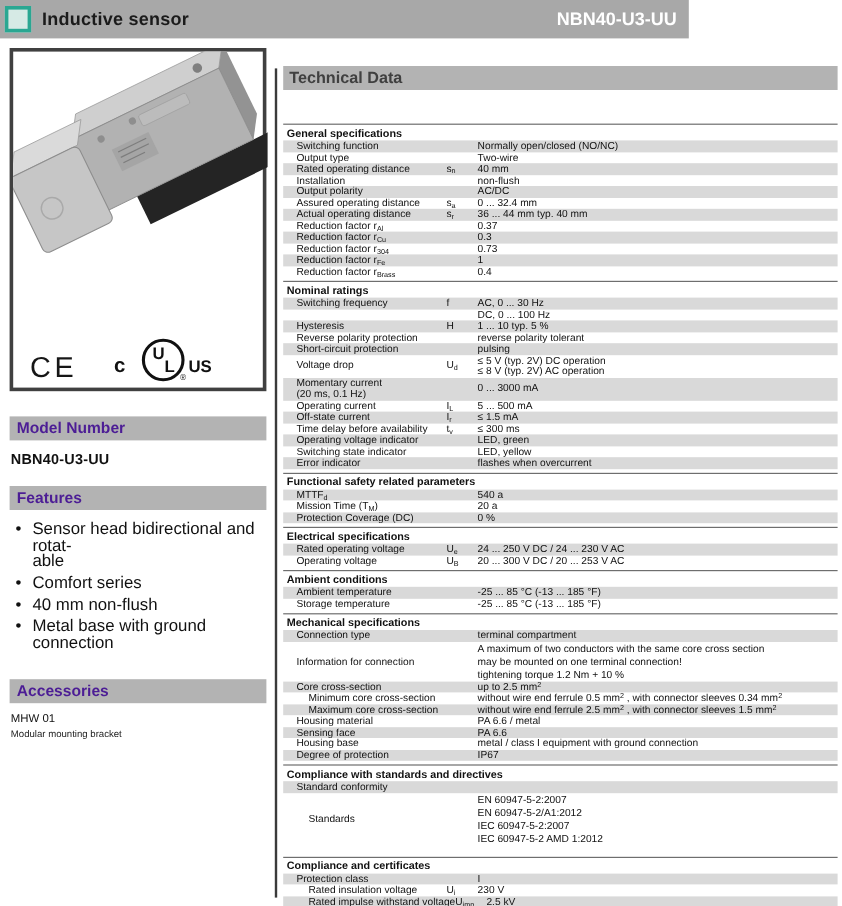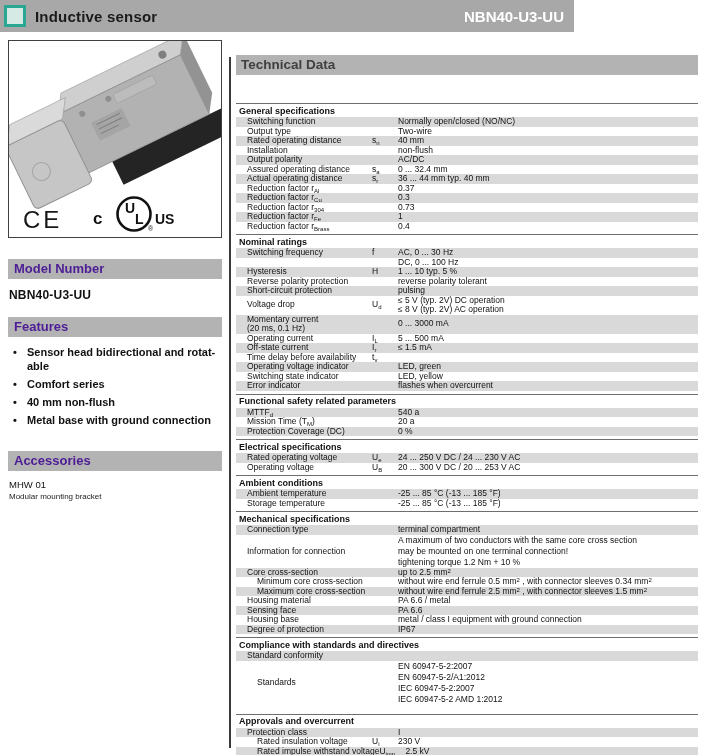--- a/index.html
+++ b/index.html
@@ -13,28 +13,28 @@
     font-family:"Liberation Sans",sans-serif;color:#111;overflow:hidden;
   }
   
   .topbar{position:absolute;top:0;left:0;width:574px;height:32px;background:var(--topgray);
           display:flex;align-items:center}
   .brand{width:22px;height:22px;border:3px solid var(--teal);background:var(--tealfill);margin-left:4px}
   .title{font-size:15px;font-weight:bold;color:#1b1b1b;margin-left:9px;letter-spacing:.2px}
   .code{margin-left:auto;margin-right:10px;font-size:15px;font-weight:bold;color:#fff}
   
   .left{position:absolute;left:8px;top:40px;width:214px}
-  .photo{height:198px;border:1px solid #404040;background:#fff;position:relative}
+  .photo{height:286px;border:3px solid #404040;background:#fff;position:relative}
   .marks{position:absolute;left:14px;bottom:4px;display:flex;align-items:flex-end;gap:24px}
   .bar{background:var(--bargray);font-weight:bold;font-size:13px;padding:2px 0 3px 6px;color:#4c1d95}
   .mn-bar{margin-top:21px}
   .mn-val{font-weight:bold;font-size:12px;margin:9px 0 0 1px;letter-spacing:.2px}
   .ft-bar{margin-top:15px}
   ul.features{list-style:none;margin:9px 0 0 0;padding:0 0 0 2px}
-  ul.features li{position:relative;padding-left:17px;font-weight:bold;font-size:11px;
+  ul.features li{position:relative;padding-left:17px;font-weight:normal;font-size:14px;
                  line-height:13.5px;margin-bottom:4.5px}
   ul.features li::before{content:"\2022";position:absolute;left:3px}
   .ac-bar{margin-top:24px}
   .acc-name{font-weight:normal;font-size:9.5px;margin:8px 0 0 1px}
   .acc-desc{font-size:8px;margin:2px 0 0 1px;color:#222}
   
   .divider{position:absolute;left:229px;top:57px;width:1.5px;height:691px;background:#3a3a3a}
   
   .right{position:absolute;left:236px;top:55px;width:462px}
   .td-bar{background:var(--bargray);font-size:13.5px;font-weight:bold;padding:2px 0 3px 5px;color:#404040}
@@ -222,20 +222,21 @@
         <div class="cv">5 ... 500 mA</div>
       </div>
       <div class="row g">
         <div class="cl">Off-state current</div>
         <div class="cs">I<sub>r</sub></div>
         <div class="cv">≤ 1.5 mA</div>
       </div>
       <div class="row">
         <div class="cl">Time delay before availability</div>
         <div class="cs">t<sub>v</sub></div>
+        <div class="cv">≤ 300 ms</div>
       </div>
       <div class="row g">
         <div class="cl">Operating voltage indicator</div>
         <div class="cs"></div>
         <div class="cv">LED, green</div>
       </div>
       <div class="row">
         <div class="cl">Switching state indicator</div>
         <div class="cs"></div>
         <div class="cv">LED, yellow</div>
@@ -333,21 +334,21 @@
       <div class="row g">
         <div class="cl">Standard conformity</div>
         <div class="cs"></div>
         <div class="cv"></div>
       </div>
       <div class="row tall">
         <div class="cl i1">Standards</div>
         <div class="cs"></div>
         <div class="cv">EN 60947-5-2:2007<br>EN 60947-5-2/A1:2012<br>IEC 60947-5-2:2007<br>IEC 60947-5-2 AMD 1:2012</div>
       </div>
-      <div class="sec mt8">Approvals and overcurrent</div>
+      <div class="sec mt8">Compliance and certificates</div>
       <div class="row g">
         <div class="cl">Protection class</div>
         <div class="cs"></div>
         <div class="cv">I</div>
       </div>
       <div class="row">
         <div class="cl i1">Rated insulation voltage</div>
         <div class="cs">U<sub>i</sub></div>
         <div class="cv">230 V</div>
       </div>

